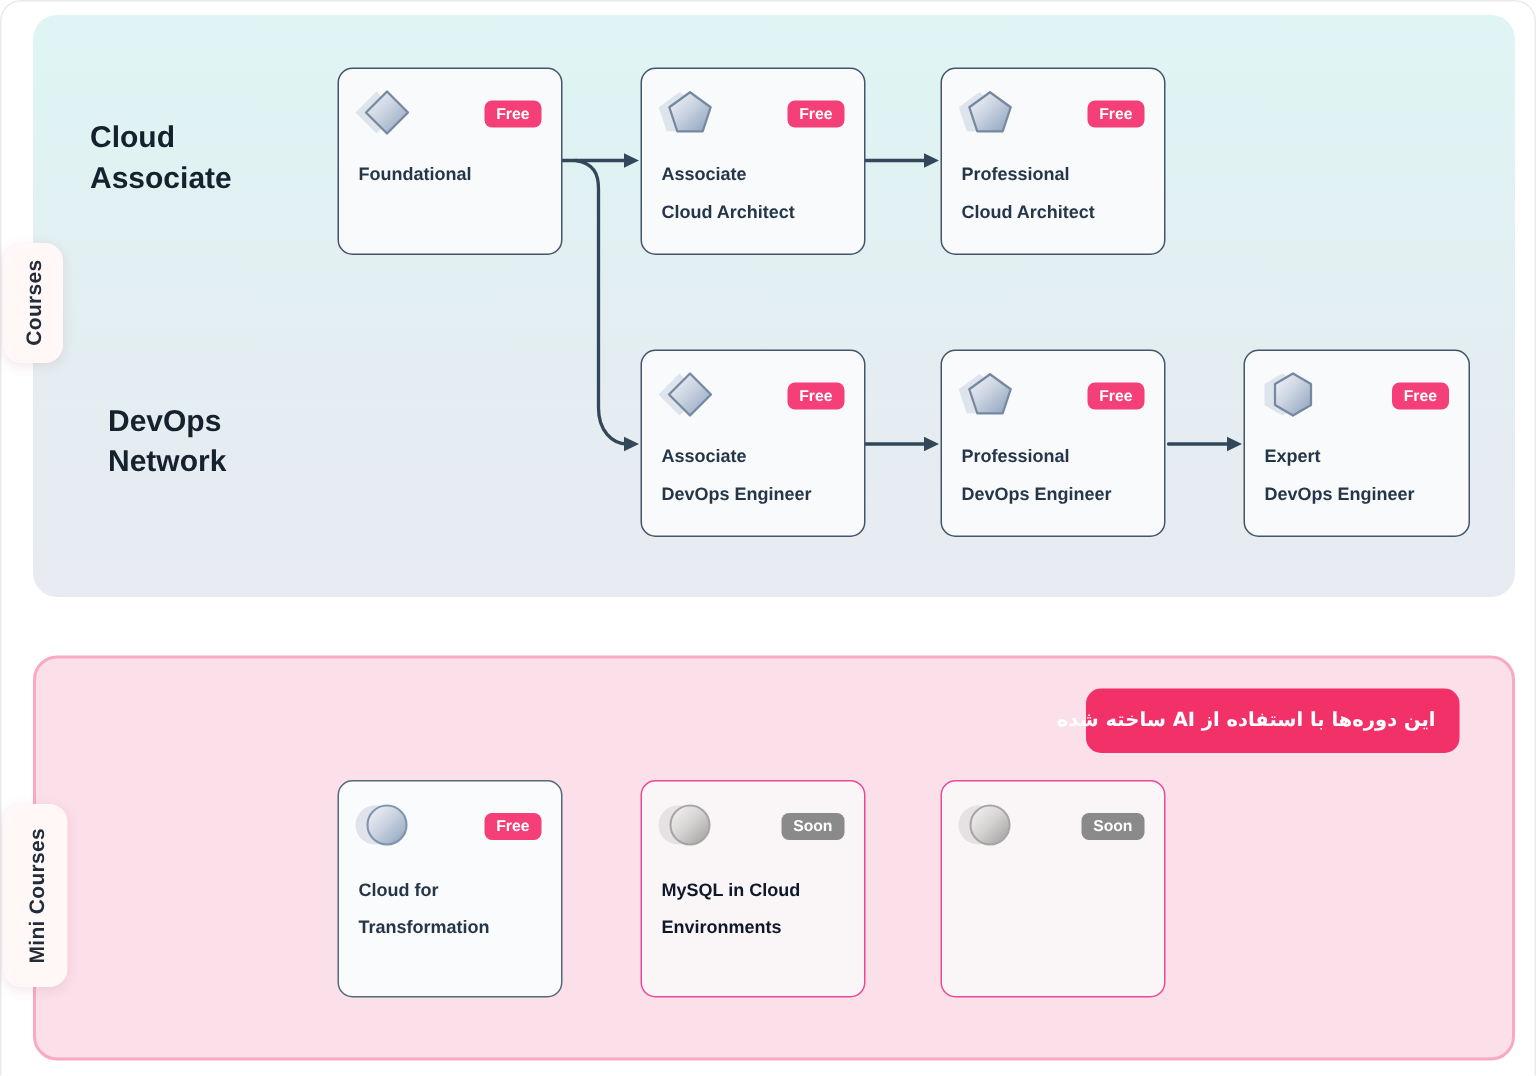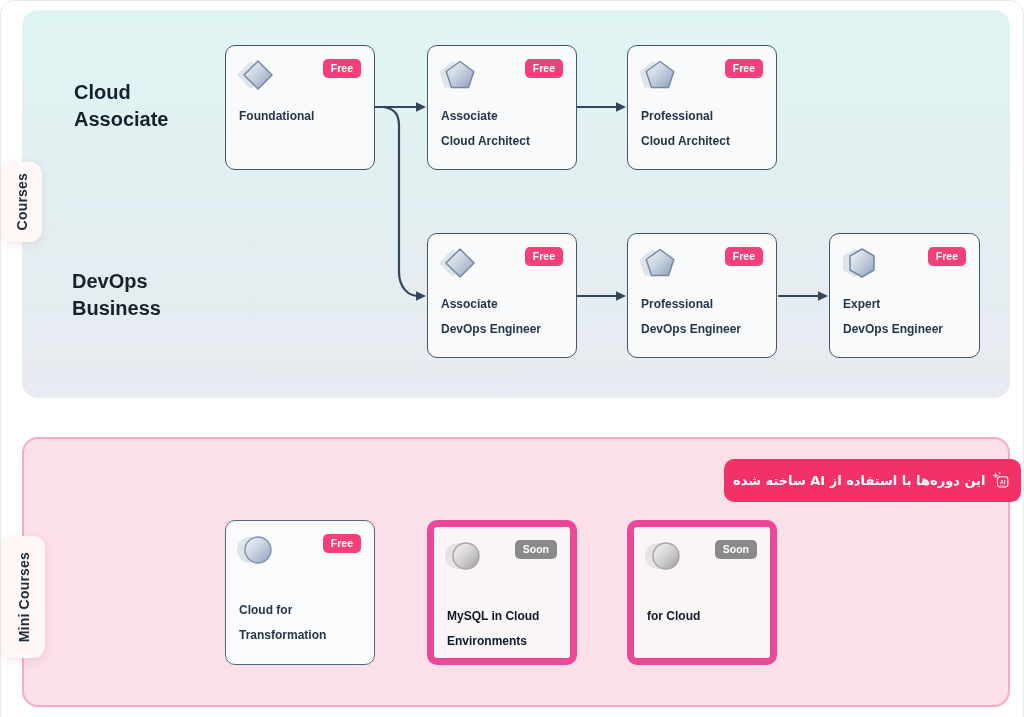--- a/index.html
+++ b/index.html
@@ -32,56 +32,56 @@
   .side-tab span{
     writing-mode:vertical-rl;transform:rotate(180deg);
     font-size:14px;font-weight:700;color:#232D3A;letter-spacing:.2px;white-space:nowrap;
   }
   .tab-courses{left:2px;top:162px;width:40px;height:80px;}
   .tab-mini{left:2px;top:536px;width:43px;height:122px;}
   
   .row-heading{
     position:absolute;font-size:20px;font-weight:700;color:#15222E;line-height:27px;z-index:2;
   }
-  .heading-cloud-architect{left:74px;top:79px;}
+  .heading-cloud-architect{left:60px;top:79px;}
   .heading-devops{left:72px;top:268px;}
   
   .connectors{position:absolute;left:22px;top:10px;z-index:1;pointer-events:none;}
   
   .card{
     position:absolute;width:150px;height:125px;box-sizing:border-box;
     background:#F8FAFC;border:1.6px solid #44546A;border-radius:10px;
     padding:11px 13px;z-index:3;cursor:pointer;
   }
-  .card-top{display:flex;justify-content:space-between;align-items:flex-start;}
+  .card-top{display:flex;justify-content:space-between;align-items:center;}
   .shape-icon{flex:0 0 auto;margin-left:-4px;}
   .badge{
     font-size:10.5px;font-weight:700;color:#FFFFFF;padding:3px 8px;
     border-radius:5px;line-height:1.2;margin-top:2px;
   }
   .badge-free{background:#F43F78;}
   .badge-soon{background:#8A8A8A;}
   .card-title{margin-top:11px;font-size:12px;font-weight:700;color:#263649;line-height:25px;}
   #card-fcp{left:225px;top:45px;}
   #card-aca{left:427px;top:45px;}
   #card-pca{left:627px;top:45px;}
   #card-ade{left:427px;top:233px;}
   #card-pde{left:627px;top:233px;}
   #card-ede{left:829px;top:233px;width:151px;}
   
   .mini-card{height:145px;}
-  .mini-card .card-title{margin-top:30px;}
+  .mini-card .card-title{margin-top:13px;}
   #card-cbt{left:225px;top:520px;background:#FAFBFD;border:1.5px solid #56677C;}
   #card-sql{left:427px;top:520px;}
   #card-net{left:627px;top:520px;}
-  .mini-soon{background:#FAF6F7;border:7px solid #ec4899;}
+  .mini-soon{background:#FAF6F7;border:1px solid #ec4899;}
   .mini-soon .card-title{color:#0f172a;}
   
   .ai-badge{
-    position:absolute;left:724px;top:459px;width:297px;height:43px;
+    position:absolute;left:724px;top:459px;width:249px;height:43px;
     background:#F23169;border-radius:10px;box-sizing:border-box;
     display:flex;direction:rtl;align-items:center;gap:7px;padding:0 9px;z-index:4;
   }
   .ai-badge .ai-text{
     color:#FFFFFF;font-weight:700;font-size:13px;
     font-family:"DejaVu Sans",sans-serif;white-space:nowrap;
   }
 </style>
 </head>
 <body>
@@ -108,21 +108,21 @@
 <div class="side-tab tab-courses">
   <span>Courses</span>
 </div>
 
 <div class="row-heading heading-cloud-architect">
   <div>Cloud</div>
   <div>Associate</div>
 </div>
 <div class="row-heading heading-devops">
   <div>DevOps</div>
-  <div>Business</div>
+  <div>Network</div>
 </div>
 
 <svg class="connectors" width="988" height="388" viewBox="0 0 988 388">
   <g stroke="#33475B" stroke-width="2.2" fill="none" stroke-linecap="round">
     <path d="M353 97 L395 97"></path>
     <path d="M362 97 C374 99 377 106 377 116 L377 262 C377 277 386 286 396 286"></path>
     <path d="M555 97 L595 97"></path>
     <path d="M555 286 L595 286"></path>
     <path d="M757 286 L797 286"></path>
   </g>
@@ -265,15 +265,14 @@
 
 <div class="card mini-card mini-soon" id="card-net">
   <div class="card-top">
     <svg class="shape-icon" width="44" height="36" viewBox="0 0 44 36">
       <circle cx="15" cy="18" r="13" fill="#D9D4D4" opacity="0.6"></circle>
       <circle cx="23" cy="18" r="13" fill="url(#gradGray)" stroke="#A9A5A5" stroke-width="1.4"></circle>
     </svg>
     <span class="badge badge-soon">Soon</span>
   </div>
   <div class="card-title">
-    <div>for Cloud</div>
   </div>
 </div>
 
 </body></html>

